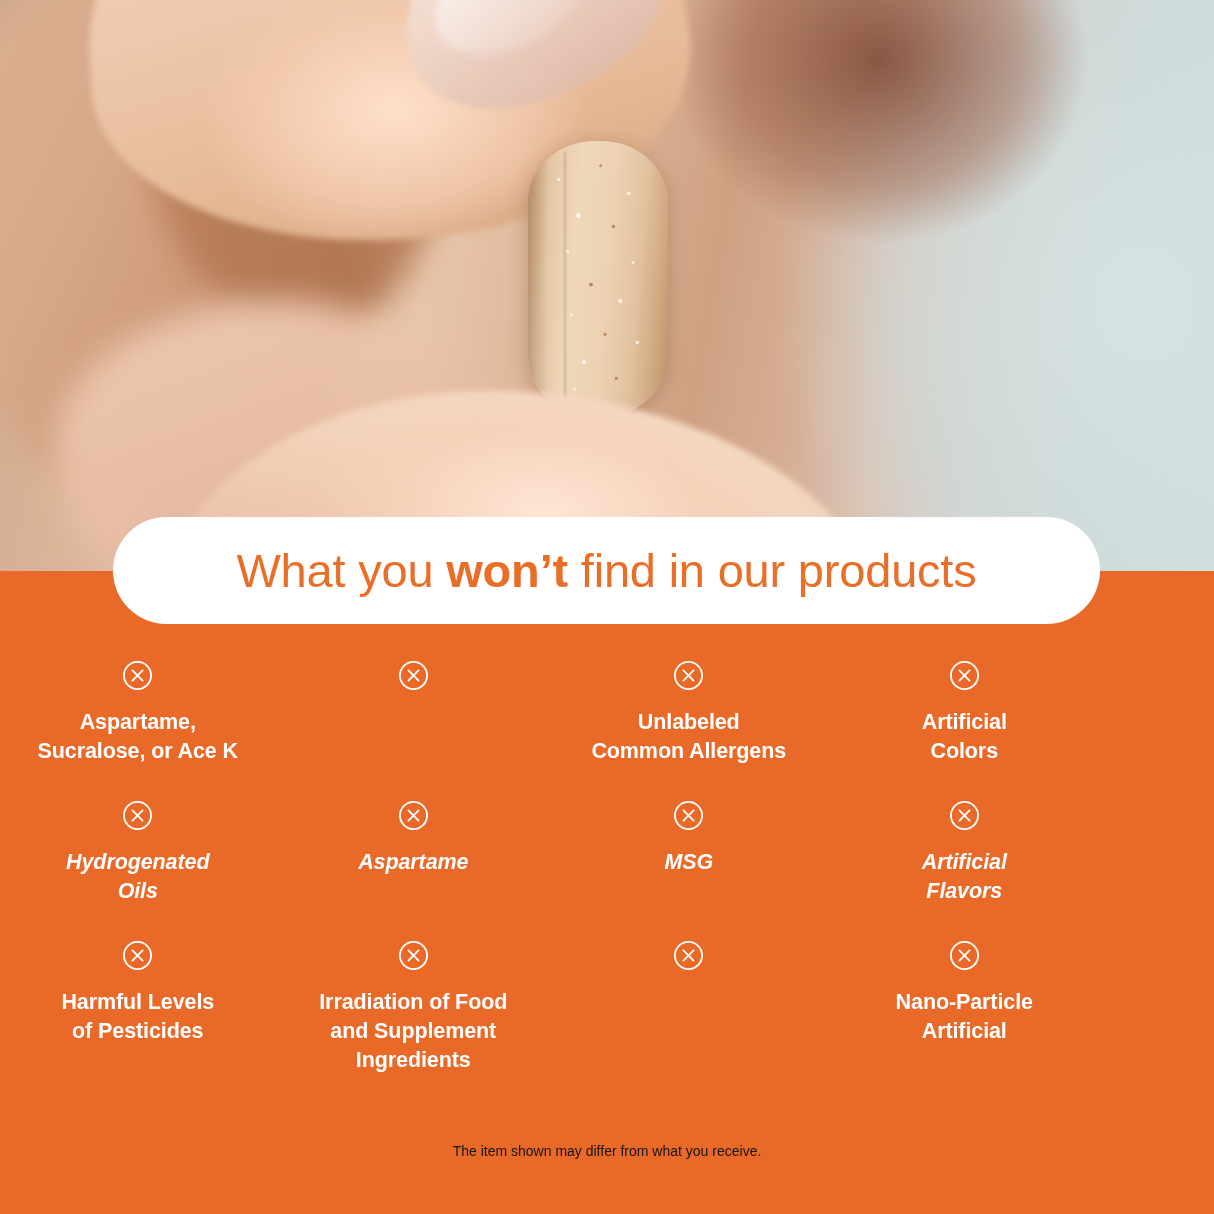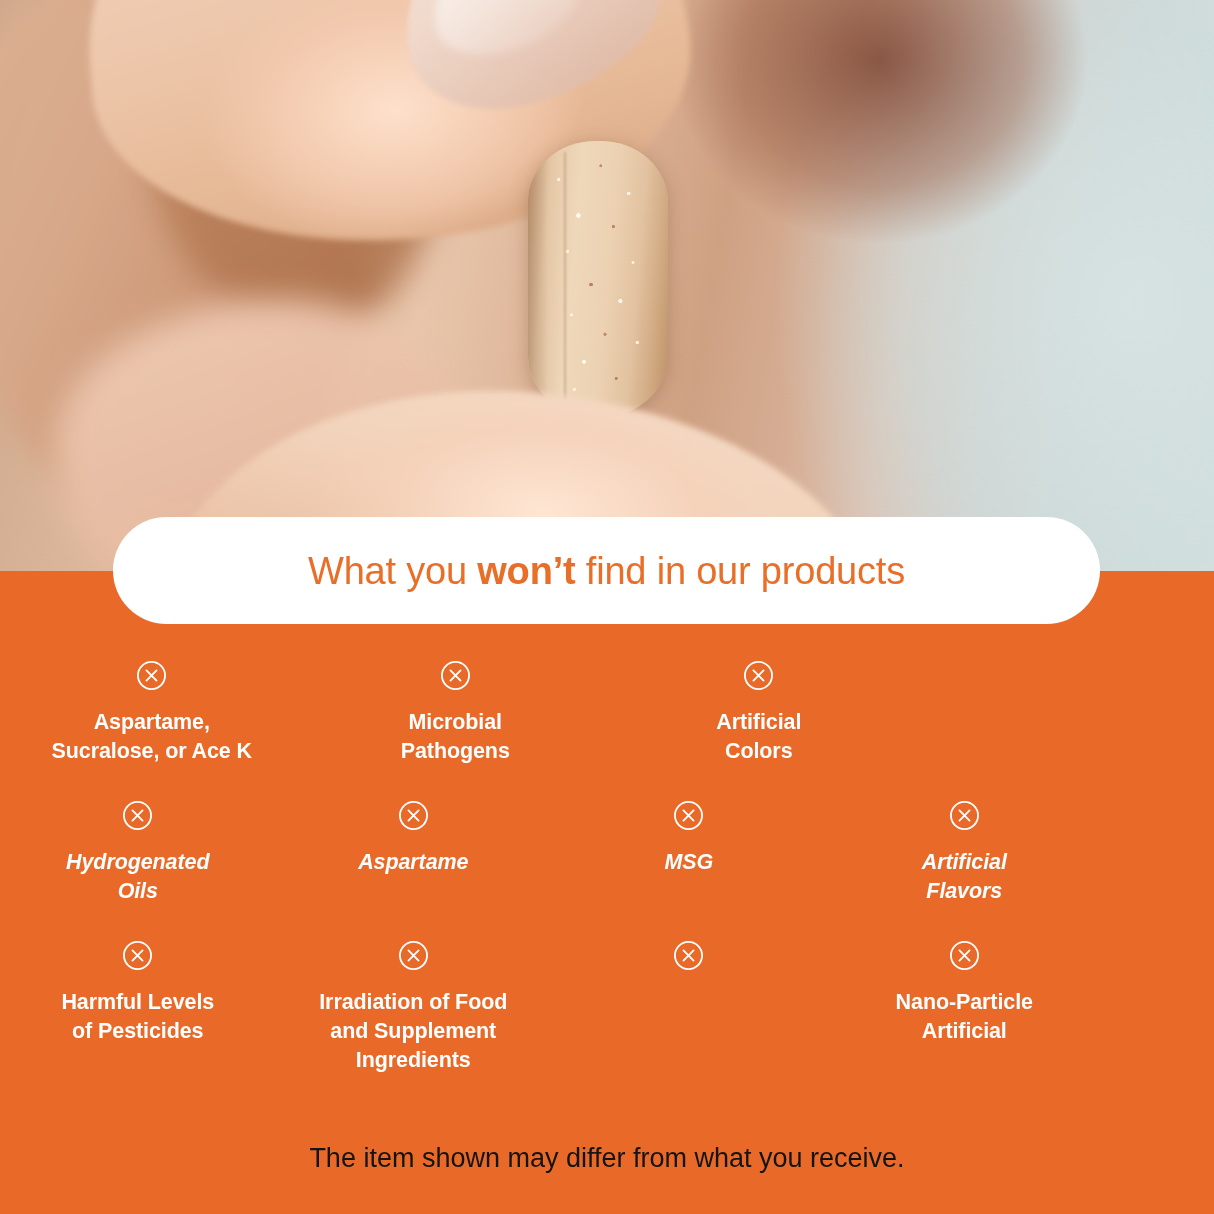--- a/index.html
+++ b/index.html
@@ -205,21 +205,21 @@
     width: 987px;
     height: 107px;
     background: #ffffff;
     border-radius: 54px;
     display: flex;
     align-items: center;
     justify-content: center;
     z-index: 5;
   }
   .title-text {
-    font-size: 38px;
+    font-size: 47px;
     line-height: 1;
     color: #E96E28;
     font-weight: 400;
     letter-spacing: -0.2px;
     white-space: nowrap;
   }
   .title-text .bold { font-weight: 700; }
 
   
   .grid {
@@ -260,21 +260,21 @@
   .row-3 { height: 160px; }
 
   
   .footer {
     position: absolute;
     left: 0;
     top: 1143px;
     width: 1214px;
     text-align: center;
     color: #141414;
-    font-size: 27px;
+    font-size: 14px;
     font-weight: 400;
     z-index: 3;
   }
 </style>
 </head>
 <body>
 
 <div class="canvas">
 
   <div class="photo">
@@ -310,22 +310,29 @@
         </svg>
         <div class="cell-label">Aspartame,
 Sucralose, or Ace K</div>
       </div>
       <div class="cell">
         <svg class="x-icon" viewBox="0 0 32 32" aria-hidden="true">
           <circle cx="16" cy="16" r="14" fill="none" stroke="#ffffff" stroke-width="1.9"></circle>
           <line x1="10.8" y1="10.8" x2="21.2" y2="21.2" stroke="#ffffff" stroke-width="1.9" stroke-linecap="round"></line>
           <line x1="21.2" y1="10.8" x2="10.8" y2="21.2" stroke="#ffffff" stroke-width="1.9" stroke-linecap="round"></line>
         </svg>
-        <div class="cell-label">Microbial
-Pathogens</div>
+      </div>
+      <div class="cell">
+        <svg class="x-icon" viewBox="0 0 32 32" aria-hidden="true">
+          <circle cx="16" cy="16" r="14" fill="none" stroke="#ffffff" stroke-width="1.9"></circle>
+          <line x1="10.8" y1="10.8" x2="21.2" y2="21.2" stroke="#ffffff" stroke-width="1.9" stroke-linecap="round"></line>
+          <line x1="21.2" y1="10.8" x2="10.8" y2="21.2" stroke="#ffffff" stroke-width="1.9" stroke-linecap="round"></line>
+        </svg>
+        <div class="cell-label">Unlabeled
+Common Allergens</div>
       </div>
       <div class="cell">
         <svg class="x-icon" viewBox="0 0 32 32" aria-hidden="true">
           <circle cx="16" cy="16" r="14" fill="none" stroke="#ffffff" stroke-width="1.9"></circle>
           <line x1="10.8" y1="10.8" x2="21.2" y2="21.2" stroke="#ffffff" stroke-width="1.9" stroke-linecap="round"></line>
           <line x1="21.2" y1="10.8" x2="10.8" y2="21.2" stroke="#ffffff" stroke-width="1.9" stroke-linecap="round"></line>
         </svg>
         <div class="cell-label">Artificial
 Colors</div>
       </div>

